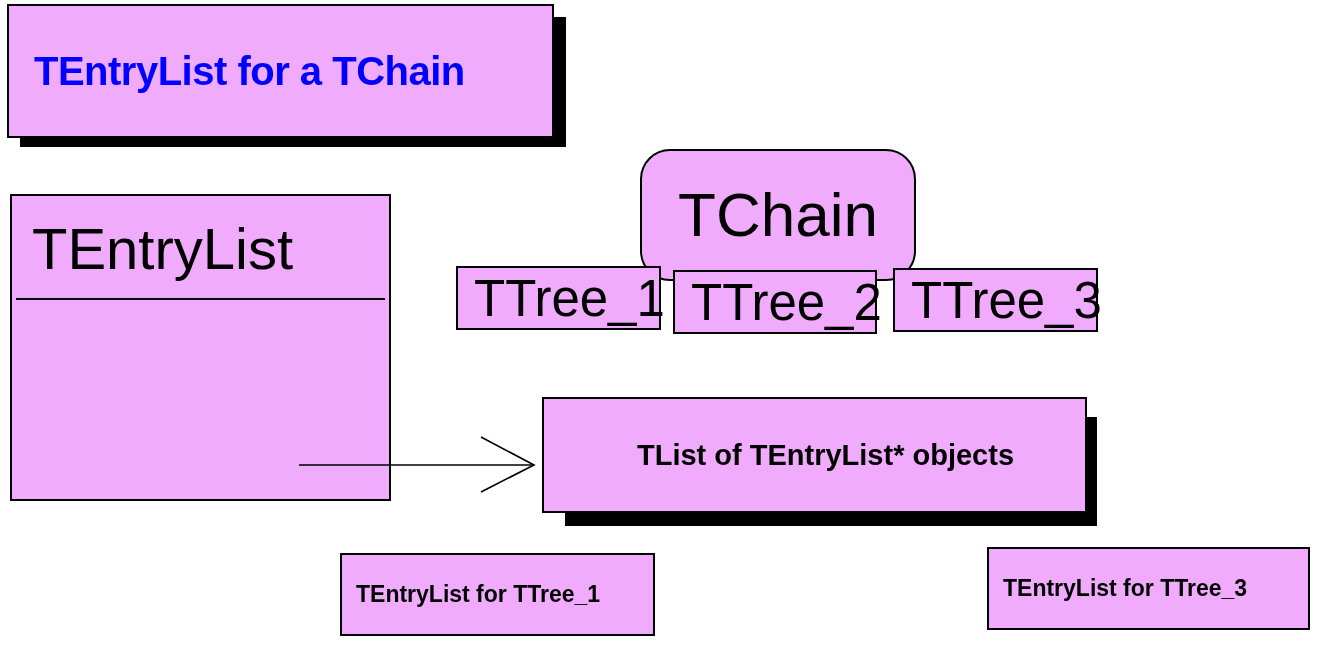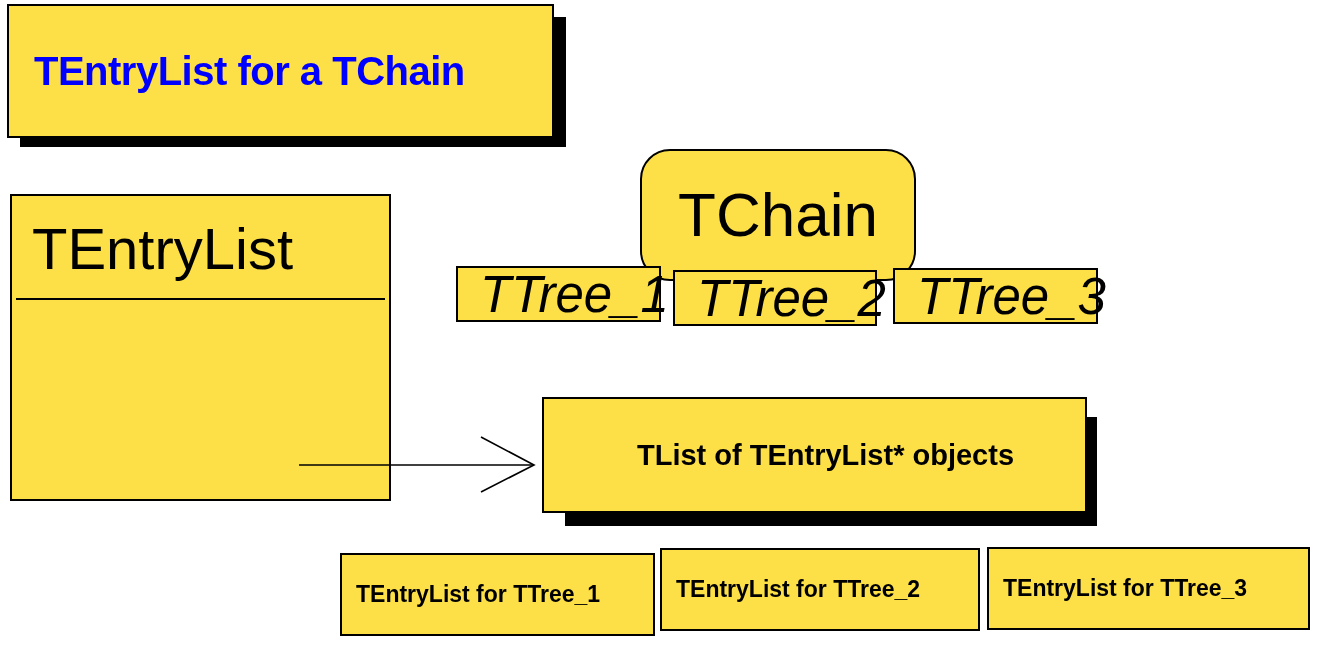--- a/index.html
+++ b/index.html
@@ -13,21 +13,21 @@
   #canvas {
     position: relative;
     width: 1329px;
     height: 663px;
     background: #ffffff;
     overflow: hidden;
   }
   .box {
     position: absolute;
     box-sizing: border-box;
-    background: #fde047;
+    background: #f0abfc;
     border: 2px solid #000000;
     color: #000000;
     display: flex;
     align-items: center;
     white-space: nowrap;
   }
   .shadow {
     position: absolute;
     background: #000000;
     z-index: 0;
@@ -106,25 +106,24 @@
     left: 640px;
     top: 149px;
     width: 276px;
     height: 132px;
     justify-content: center;
     border-radius: 30px;
   }
   #tchain-box .big { font-size: 62px; line-height: 1; }
 
   .ttree-box {
-    height: 56px;
-    justify-content: flex-start;
-    padding-left: 22px;
+    height: 64px;
+    justify-content: flex-start;
+    padding-left: 16px;
     overflow: visible;
-    font-style: italic;
   }
   .ttree-box .med {
     font-size: 51px;
     line-height: 1;
   }
   #ttree1-box { left: 456px; top: 266px; width: 205px; }
   #ttree2-box { left: 673px; top: 270px; width: 204px; }
   #ttree3-box { left: 893px; top: 268px; width: 205px; }
 
   
@@ -204,23 +203,20 @@
 
   <div class="shadow" id="tlist-shadow"></div>
 
   <div class="box" id="tlist-box">
     <span class="bold-mid">TList of TEntryList* objects</span>
   </div>
 
   <div class="box leaf-box" id="leaf1-box">
     <span class="bold-small">TEntryList for TTree_1</span>
   </div>
-  <div class="box leaf-box" id="leaf2-box">
-    <span class="bold-small">TEntryList for TTree_2</span>
-  </div>
   <div class="box leaf-box" id="leaf3-box">
     <span class="bold-small">TEntryList for TTree_3</span>
   </div>
 
   <svg class="arrow-layer" viewBox="0 0 1329 663" xmlns="http://www.w3.org/2000/svg">
     <g>
       <line x1="299" y1="465" x2="534" y2="465" stroke="#000000" stroke-width="1.6"></line>
       <polyline points="481,437 534,465 481,492" fill="none" stroke="#000000" stroke-width="1.6"></polyline>
     </g>
   </svg>

